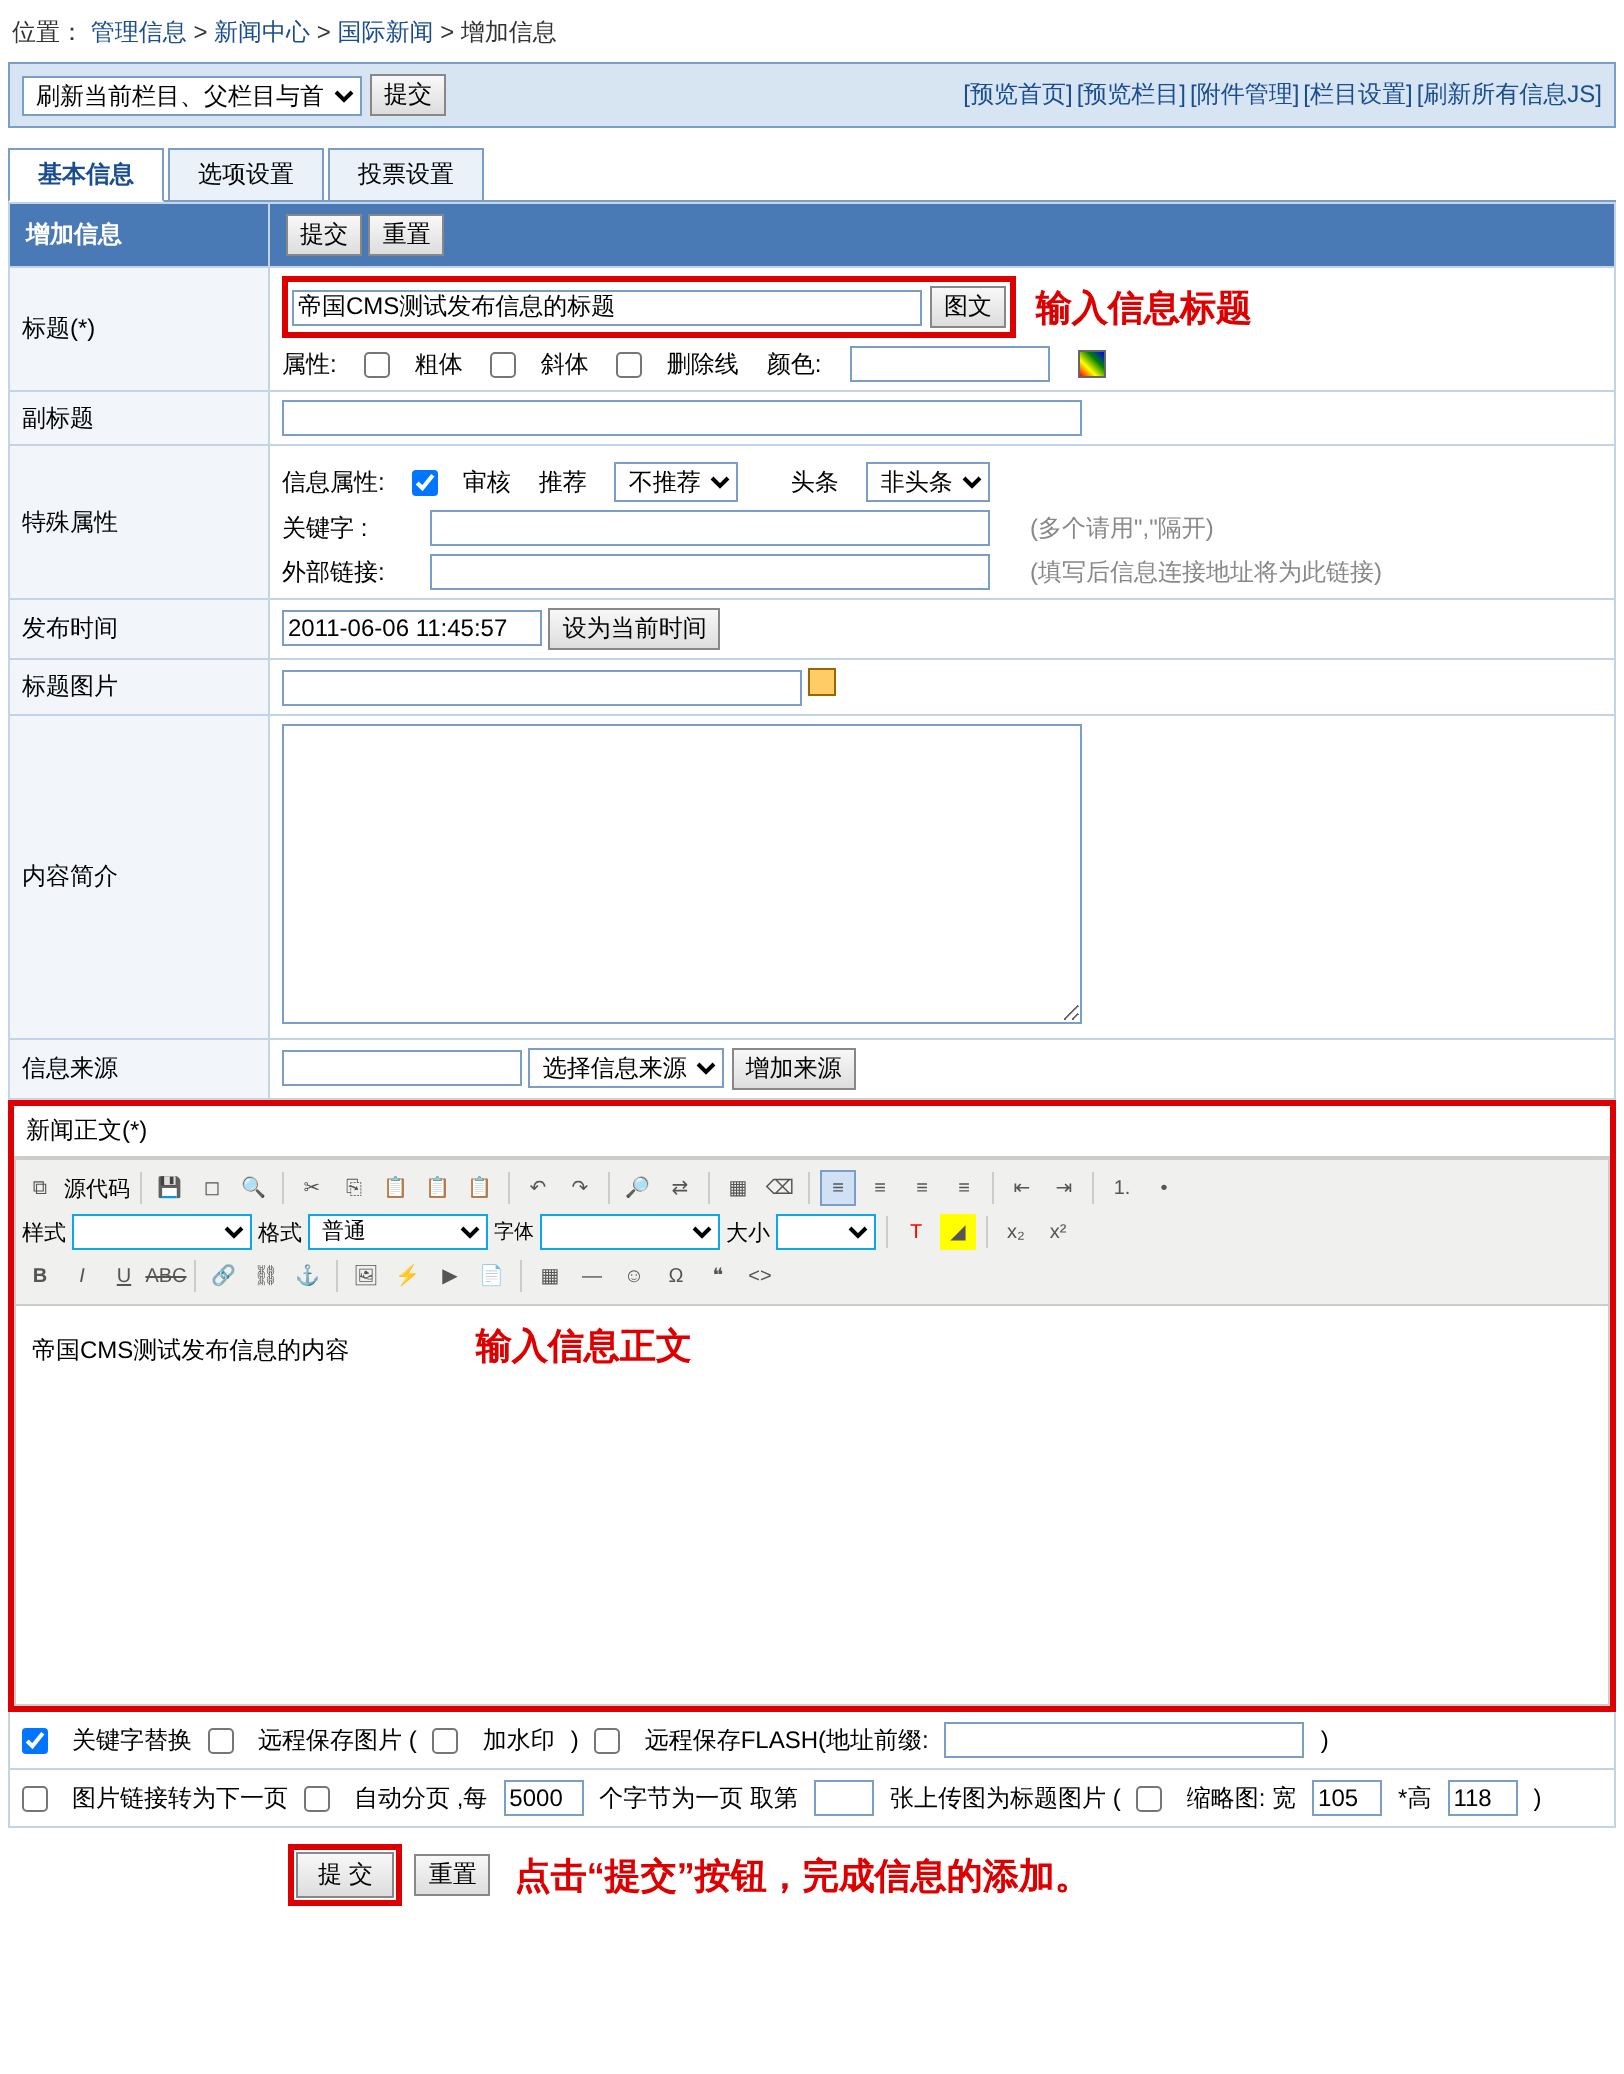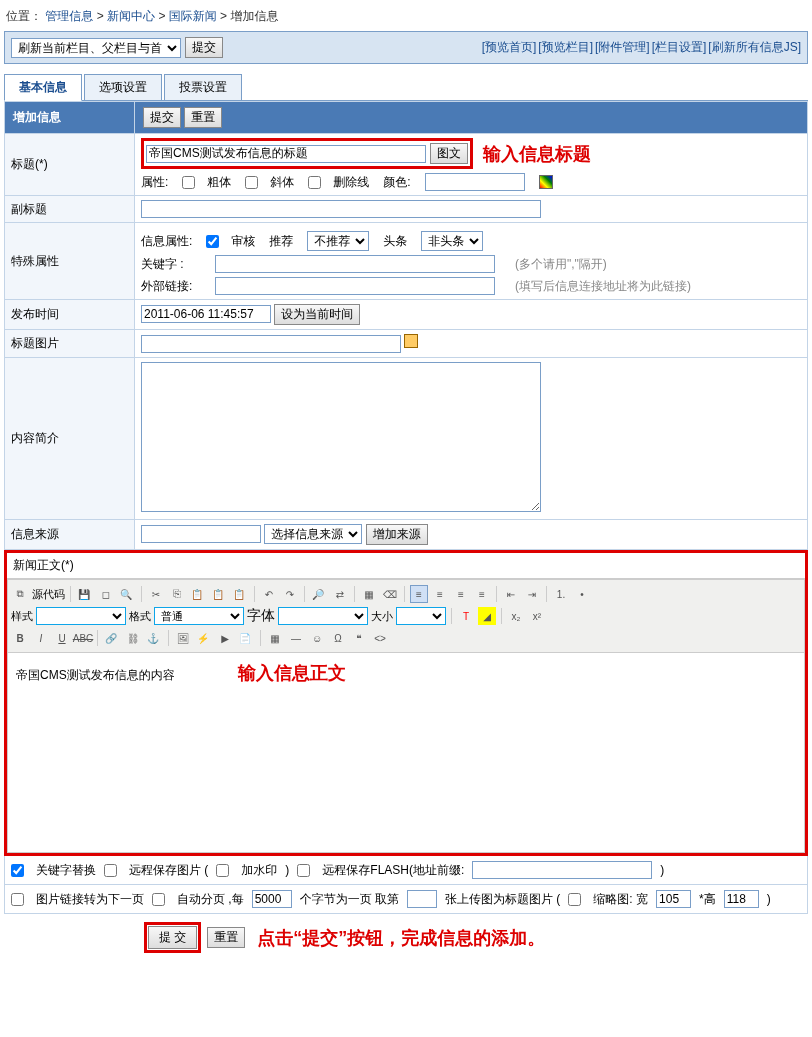--- a/index.html
+++ b/index.html
@@ -79,21 +79,21 @@
     <td>
       <button class="btn">提交</button>
       <button class="btn">重置</button>
     </td>
   </tr>
   <tr>
     <td class="label-cell">标题(*)</td>
     <td>
       <div class="title-input-wrap">
         <span class="red-box">
-          <input type="text" style="width: 280px;" value="帝国CMS测试发布信息的标题">
+          <input type="text" style="width: 315px;" value="帝国CMS测试发布信息的标题">
           <button class="btn" style="margin-left:4px">图文</button>
         </span>
         <span class="red-annotation">输入信息标题</span>
       </div>
       <div class="attr-row">
         <span>属性:</span>
         <label class="cb-label">
               <input type="checkbox" style="">
               <span>粗体</span>
             </label>
@@ -119,21 +119,21 @@
     <td class="label-cell">特殊属性</td>
     <td>
       <div class="attr-row">
         <span>信息属性:</span>
         <label class="cb-label">
               <input type="checkbox" checked="" style="">
               <span>审核</span>
             </label>
         <span>推荐</span>
         <select><option>不推荐</option></select>
-        <span style="margin-left:0">头条</span>
+        <span style="margin-left:12px">头条</span>
         <select><option>非头条</option></select>
       </div>
       <div class="attr-row">
         <span style="width:60px">关键字   :</span>
         <input type="text" style="width: 280px;">
         <span class="hint">(多个请用","隔开)</span>
       </div>
       <div class="attr-row">
         <span style="width:60px">外部链接:</span>
         <input type="text" style="width: 280px;">
@@ -205,21 +205,21 @@
       <span class="tb-btn">⇥</span>
       <span class="tb-sep"></span>
       <span class="tb-btn">1.</span>
       <span class="tb-btn">•</span>
     </div>
     <div class="tb-row">
       <span style="font-size:11px">样式</span>
       <select class="tb-select" style="width:90px"><option></option></select>
       <span style="font-size:11px">格式</span>
       <select class="tb-select" style="width:90px"><option>普通</option></select>
-      <span style="font-size:14px">字体</span>
+      <span style="font-size:10px">字体</span>
       <select class="tb-select" style="width:90px"><option></option></select>
       <span style="font-size:11px">大小</span>
       <select class="tb-select" style="width:50px"><option></option></select>
       <span class="tb-sep"></span>
       <span class="tb-btn" style="color:red">T</span>
       <span class="tb-btn" style="background:#ff0">◢</span>
       <span class="tb-sep"></span>
       <span class="tb-btn">x₂</span>
       <span class="tb-btn">x²</span>
     </div>

